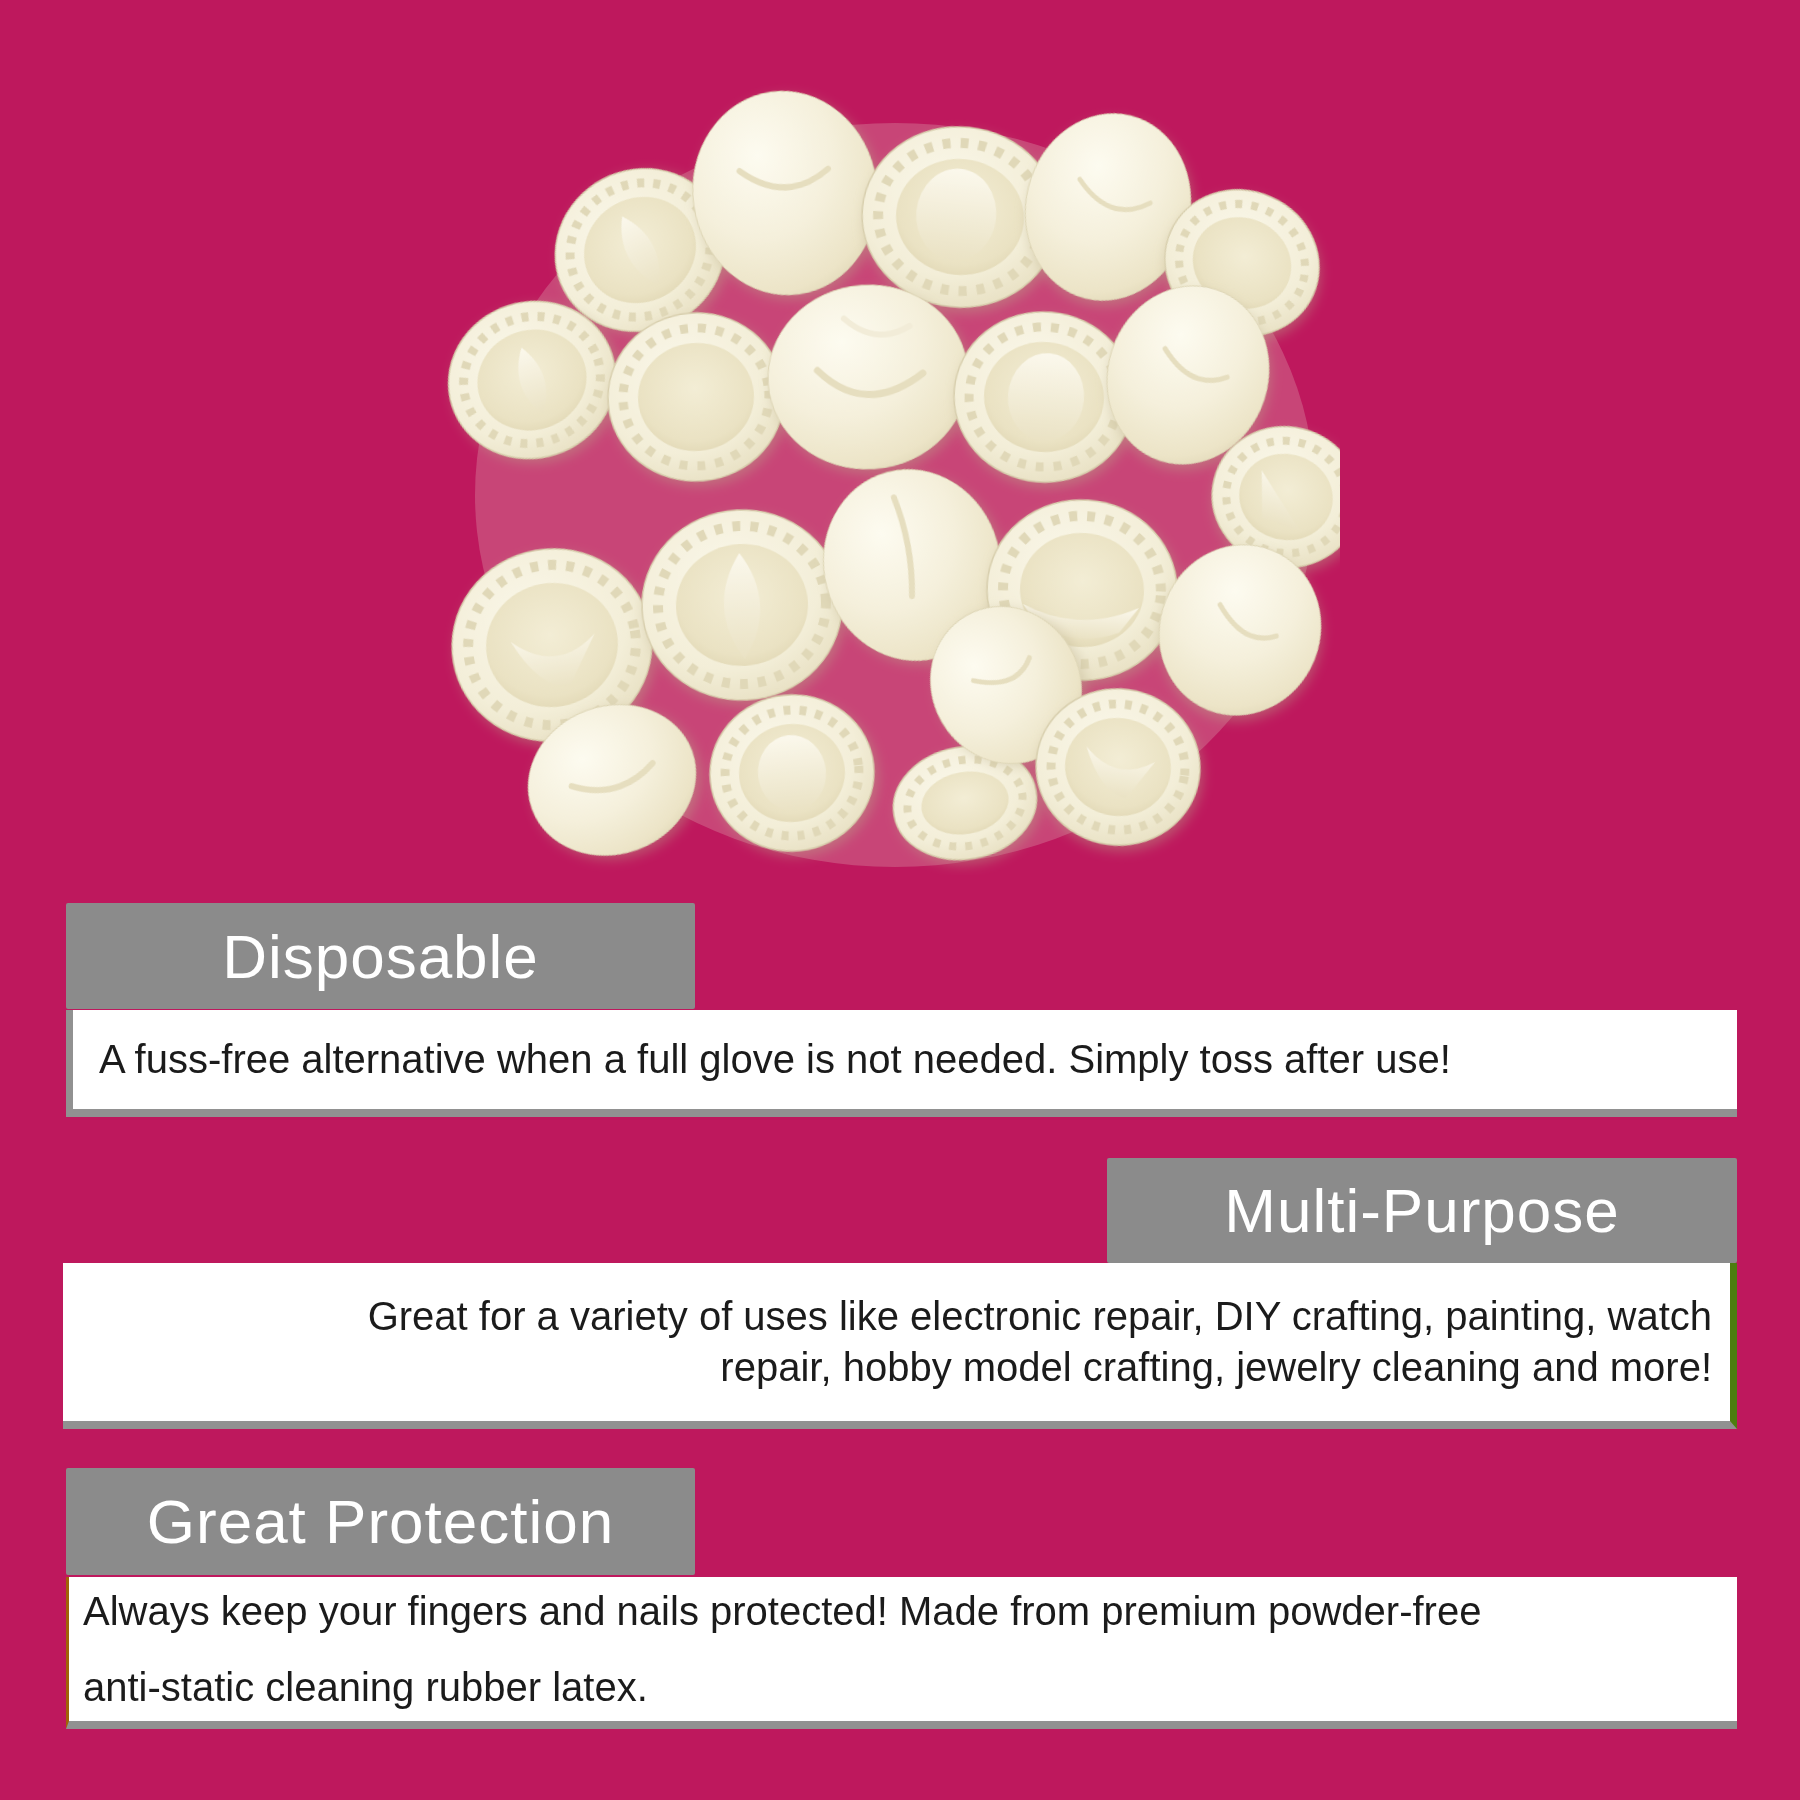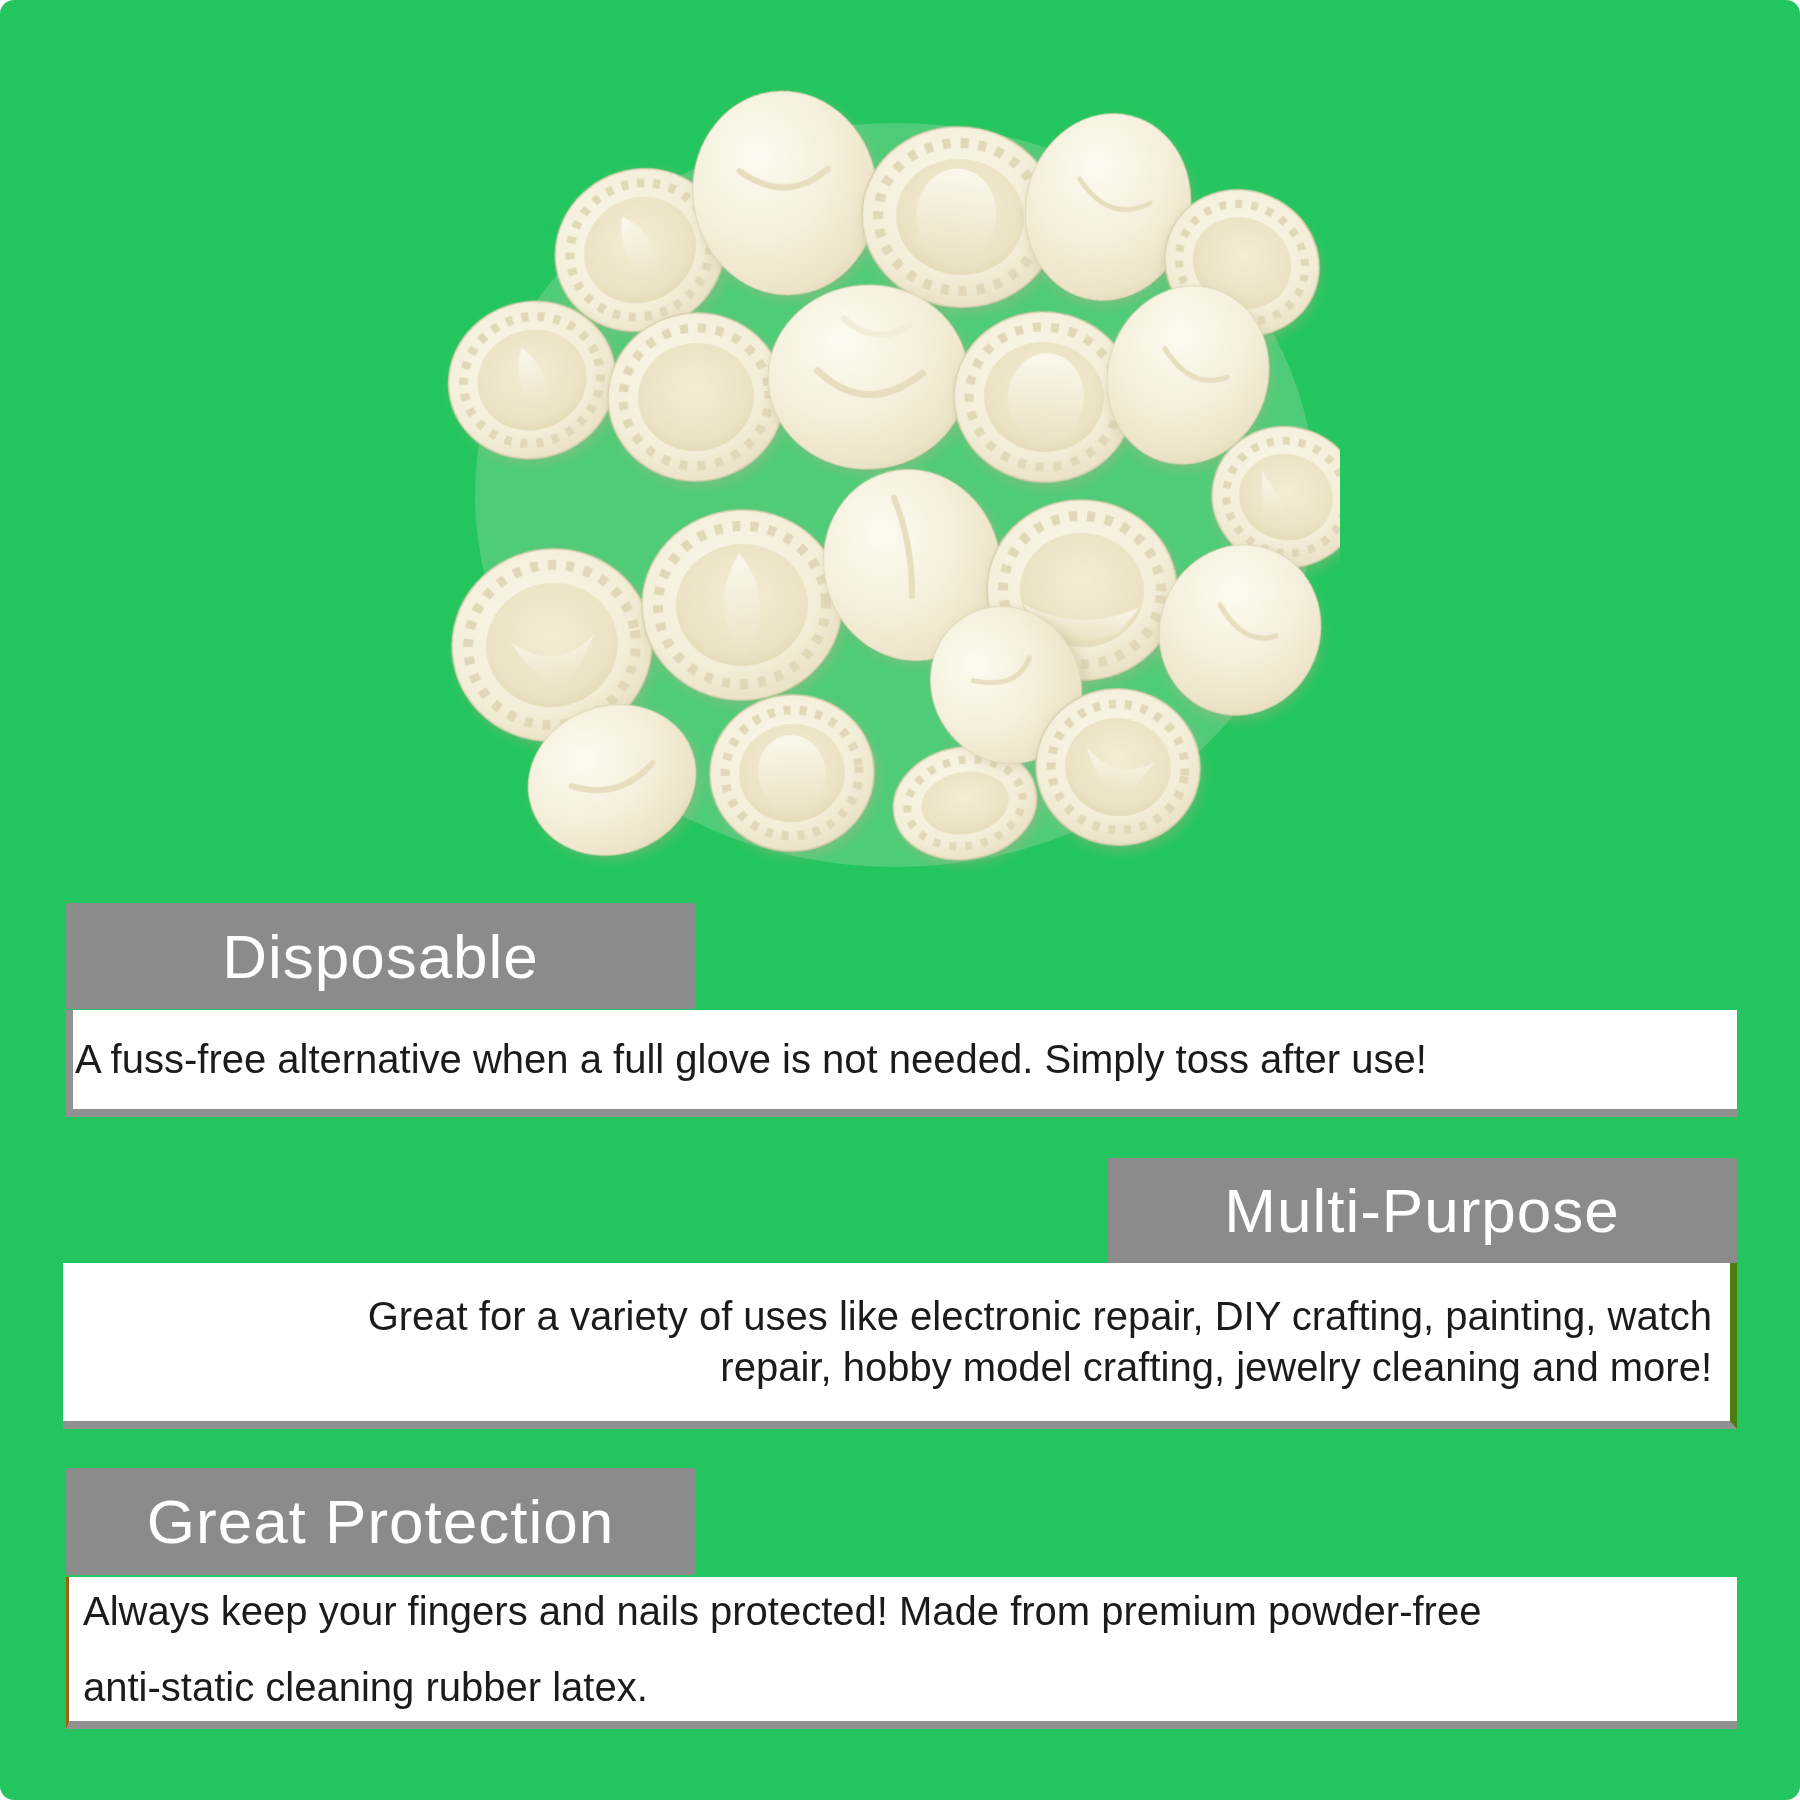--- a/index.html
+++ b/index.html
@@ -1,22 +1,21 @@
 <!DOCTYPE html>
 <html><head>
 <meta charset="utf-8">
 <style>
   html,body{margin:0;padding:0;background:#ffffff;}
   .canvas{
     position:relative;
     width:1800px;height:1800px;
-    background:#22c55e;
+    background:#be185d;
     font-family:"Liberation Sans", sans-serif;
     overflow:hidden;
-    border-radius:14px;
   }
   .photo{
     position:absolute;left:440px;top:45px;width:900px;height:830px;
   }
   .photo svg{display:block;width:100%;height:100%;}
 
   .sec-header{
     position:absolute;
     background:#8b8b8b;
     color:#ffffff;
@@ -34,21 +33,21 @@
     line-height:51px;
     color:#1b1b1b;
   }
   .sec-body .line{white-space:nowrap;}
 
   
   #hdr-1{left:66px;top:903px;width:629px;height:106px;}
   #body-1{
     left:66px;top:1010px;width:1671px;height:107px;
     border-left:7px solid #919191;border-bottom:8px solid #919191;
-    padding-left:2px;text-align:left;
+    padding-left:26px;text-align:left;
   }
   
   #hdr-2{left:1107px;top:1158px;width:630px;height:105px;}
   #body-2{
     left:63px;top:1263px;width:1674px;height:166px;
     border-right:7px solid #4d7c0f;border-bottom:8px solid #919191;
     padding-right:18px;text-align:right;align-items:flex-end;
   }
   
   #hdr-3{left:66px;top:1468px;width:629px;height:107px;}

